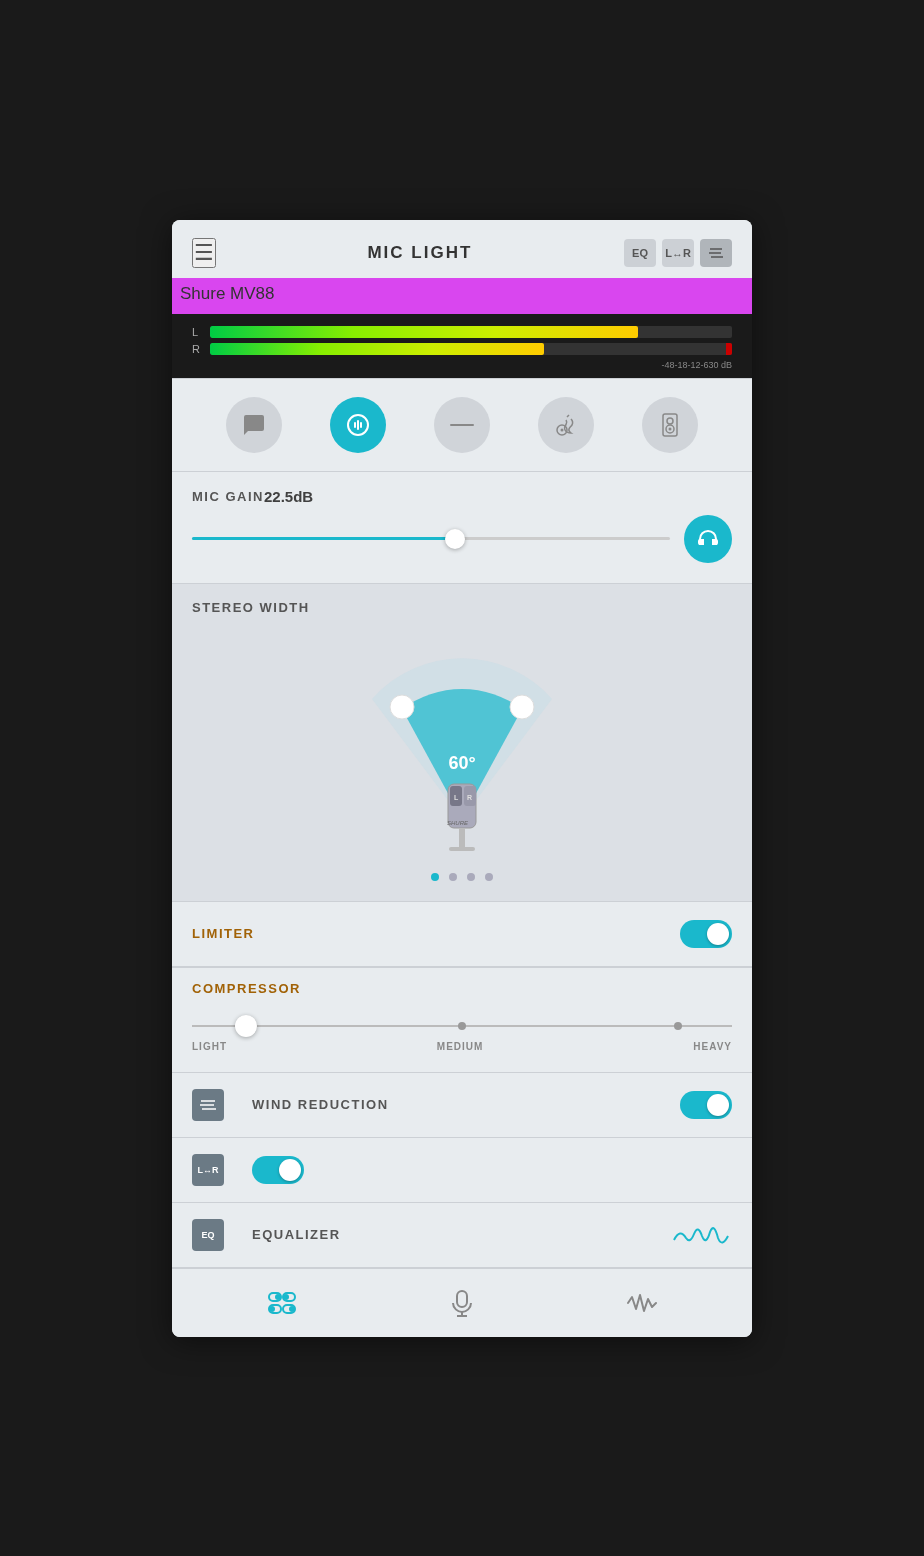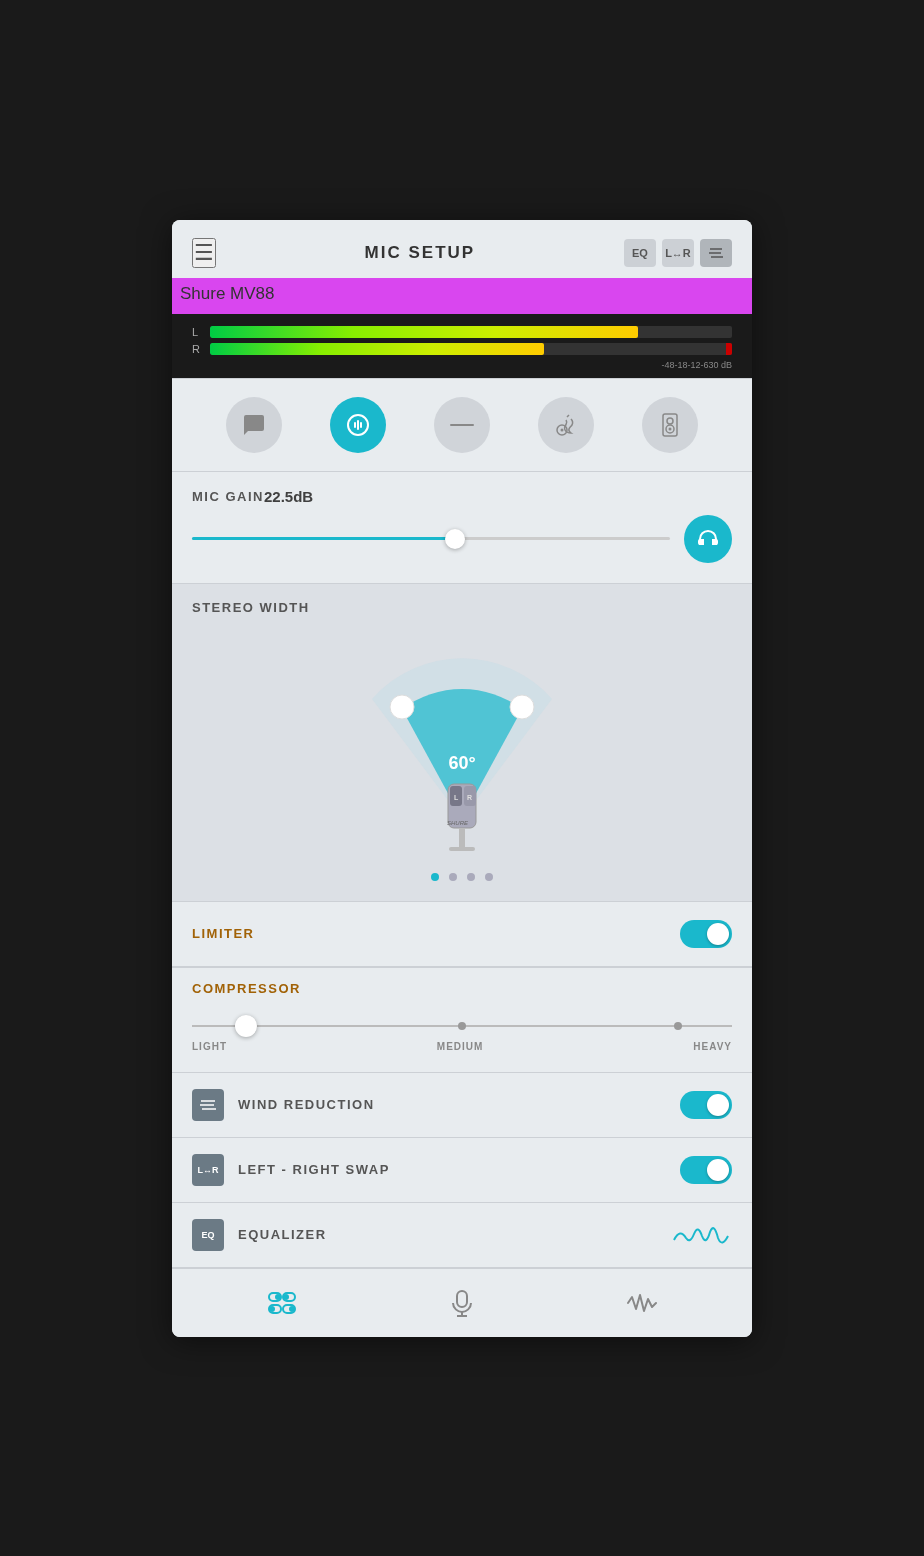--- a/index.html
+++ b/index.html
@@ -358,21 +358,21 @@
       letter-spacing: 1px;
       color: #888;
     }
     
     .feature-row {
       background: #e8ecef;
       display: flex;
       align-items: center;
       padding: 16px 20px;
       border-top: 1px solid #ccd0d5;
-      gap: 14px;
+      gap: 28px;
     }
     .feature-icon-box {
       width: 32px;
       height: 32px;
       background: #6b7a85;
       border-radius: 4px;
       display: flex;
       align-items: center;
       justify-content: center;
       color: white;
@@ -412,21 +412,21 @@
     }
   </style>
 </head>
 <body>
 
 <div class="outer-container">
   <div class="app-frame">
 
     <div class="header">
       <button class="hamburger-icon">☰</button>
-      <span class="header-title">MIC SETUP</span>
+      <span class="header-title">MIC LIGHT</span>
       <div class="header-buttons">
         <button class="header-btn">EQ</button>
         <button class="header-btn">L↔R</button>
         <button class="header-btn active">
           <svg width="16" height="14" viewBox="0 0 16 14">
             <line x1="2" y1="3" x2="14" y2="3" stroke="#555" stroke-width="1.5"></line>
             <line x1="1" y1="7" x2="13" y2="7" stroke="#555" stroke-width="1.5"></line>
             <line x1="3" y1="11" x2="15" y2="11" stroke="#555" stroke-width="1.5"></line>
           </svg>
         </button>
@@ -595,21 +595,20 @@
       <span class="feature-name">WIND REDUCTION</span>
       <button class="toggle on">
         <div class="toggle-thumb"></div>
       </button>
     </div>
 
     <div class="feature-row">
       <div class="feature-icon-box">
         <span style="font-size:9px; font-weight:700; color:white;">L↔R</span>
       </div>
-      <span class="feature-name">LEFT - RIGHT SWAP</span>
       <button class="toggle on">
         <div class="toggle-thumb"></div>
       </button>
     </div>
 
     <div class="feature-row">
       <div class="feature-icon-box">
         <span style="font-size:9px; font-weight:700; color:white;">EQ</span>
       </div>
       <span class="feature-name">EQUALIZER</span>

